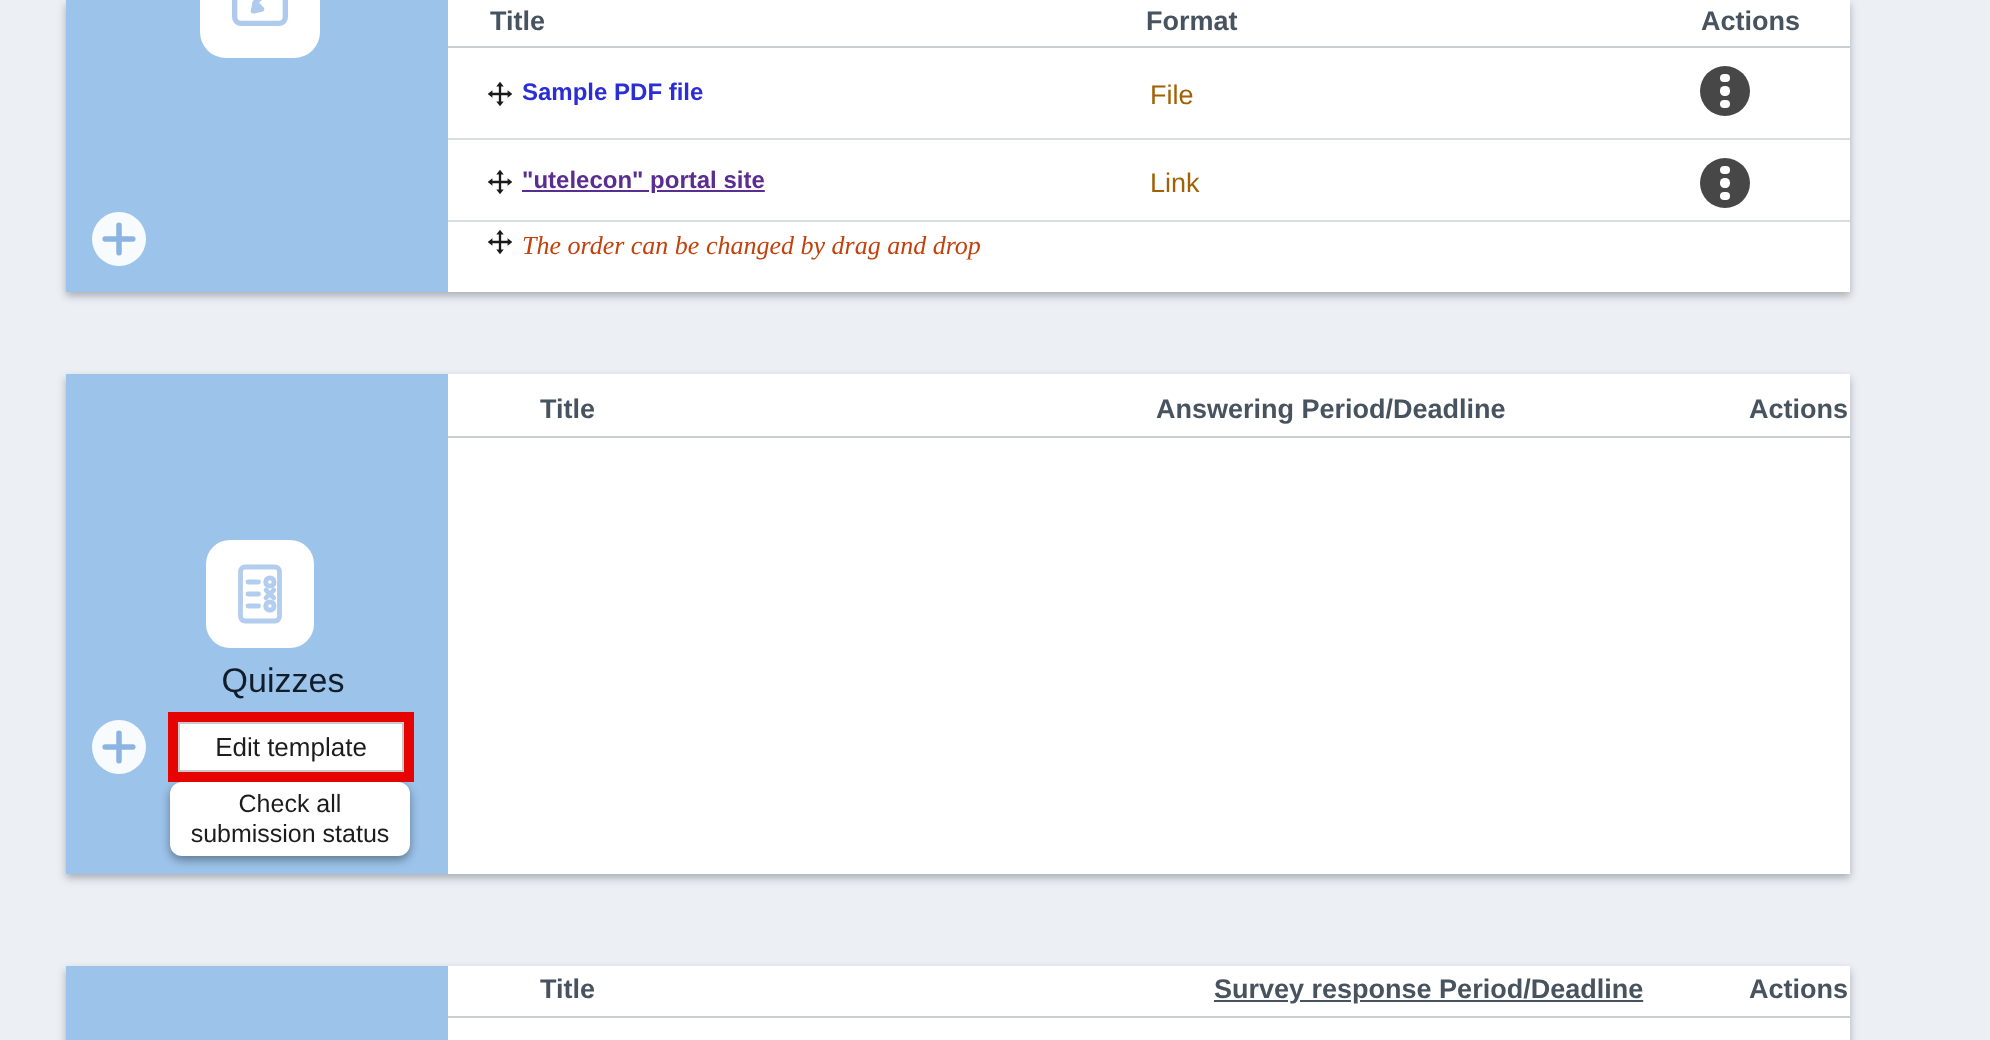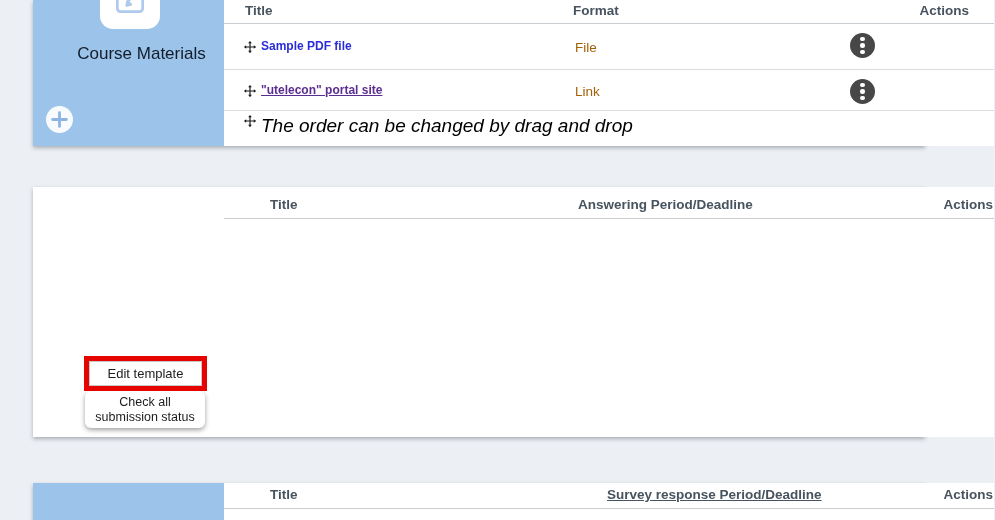--- a/index.html
+++ b/index.html
@@ -5,42 +5,42 @@
   html, body { margin: 0; padding: 0; background: #ecf0f5; }
   .stage {
     position: relative; width: 995px; height: 520px; overflow: hidden;
     background: #ecf0f5;
     font-family: "Liberation Sans", sans-serif;
   }
   .card { position: absolute; left: 33px; width: 892px; background: #fff;
           box-shadow: 0 2px 4px rgba(60,65,75,.38); }
   .sidebar { position: absolute; left: 0; top: 0; width: 191px; height: 100%;
              background: #9cc3ea; }
-  .tablearea { position: absolute; left: 191px; top: 0; width: 770px; height: 100%;
+  .tablearea { position: absolute; left: 191px; top: 0; width: 701px; height: 100%;
                background: #fff; }
   .icon-tile { position: absolute; background: #fff; border-radius: 13px;
                display: flex; align-items: center; justify-content: center; }
   .side-label { position: absolute; left: 0; width: 191px; padding-left: 13px;
                 box-sizing: content-box; text-align: center;
                 font-size: 17px; line-height: 20px; color: #121d2a; }
   .plus-btn { position: absolute; width: 27px; height: 27px; border-radius: 50%;
               background: rgba(255,255,255,.93); border: none; padding: 0;
               display: flex; align-items: center; justify-content: center; cursor: pointer; }
   .th { position: absolute; font-size: 13.5px; font-weight: bold; color: #47535e;
         white-space: nowrap; }
   .hdr-line { position: absolute; left: 0; width: 100%; height: 1px; background: #c9ced3; }
   .row-line { position: absolute; left: 0; width: 100%; height: 1px; background: #d9dce0; }
   .cell-muted { position: absolute; font-size: 13.5px; color: #a16207; white-space: nowrap; }
   .link { position: absolute; font-size: 12px; font-weight: bold; white-space: nowrap;
           text-decoration: none; cursor: pointer; }
   .link.fresh { color: #2b2dd6; }
   .link.visited { color: #5c2d91; text-decoration: underline; }
   .drag { position: absolute; width: 14px; height: 14px; cursor: move; }
-  .note { position: absolute; font-size: 19px; font-style: italic; color: #000000;
-          white-space: nowrap; }
+  .note { position: absolute; font-size: 13px; font-style: italic; color: #c2410c;
+          white-space: nowrap; font-family: Liberation Serif, serif; }
   .kebab { position: absolute; width: 25px; height: 25px; border-radius: 50%;
            background: #474747; border: none; padding: 0; cursor: pointer;
            display: flex; flex-direction: column; align-items: center;
            justify-content: center; gap: 2px; }
   .kebab i { width: 4.5px; height: 4.5px; border-radius: 50%; background: #fff; display: block; }
   .hl-box { position: absolute; border: 5px solid #e60400; background: #fff; z-index: 6;
             box-sizing: border-box; }
   .hl-box .inner-btn { width: 100%; height: 100%; box-sizing: border-box;
             border: 1px solid #c9c9c9; background: #fff; display: flex; align-items: center;
             justify-content: center; font-size: 13px; color: #1c1c1c; cursor: pointer;
@@ -59,21 +59,20 @@
 
   <div class="card" style="top:0; height:146px;">
     <div class="sidebar">
       <div class="icon-tile" style="left:67px; top:-31px; width:60px; height:60px;">
         <svg width="38" height="38" viewBox="0 0 24 24" fill="none" stroke="#aecbee" stroke-width="1.7" stroke-linecap="round" stroke-linejoin="round">
           <rect x="4" y="4" width="16" height="16" rx="2"></rect>
           <path d="M10.5 13.5 L19 5"></path>
           <path d="M10.5 13.5 l-0.6 2.6 2.6-0.6 z"></path>
         </svg>
       </div>
-      <div class="side-label" style="top:44px;">Course Materials</div>
       <button class="plus-btn" style="left:13px; top:106px;">
         <svg width="17" height="17" viewBox="0 0 16 16">
           <path d="M8 1.5 V14.5 M1.5 8 H14.5" stroke="#8cb4e2" stroke-width="2.6" stroke-linecap="round"></path>
         </svg>
       </button>
     </div>
     <div class="tablearea">
       <div class="th" style="left:21px; top:3px;">Title</div>
       <div class="th" style="left:349px; top:3px;">Format</div>
       <div class="th" style="right:25px; top:3px;">Actions</div>
@@ -110,20 +109,39 @@
       <div>
         <svg class="drag" style="left:19px; top:114px;" viewBox="0 0 24 24" fill="#1a1a1a">
           <path d="M12 1.5 L8.8 5.5 H11 V11 H5.5 V8.8 L1.5 12 L5.5 15.2 V13 H11 V18.5 H8.8 L12 22.5 L15.2 18.5 H13 V13 H18.5 V15.2 L22.5 12 L18.5 8.8 V11 H13 V5.5 H15.2 Z"></path>
         </svg>
         <div class="note" style="left:37px; top:115px;">The order can be changed by drag and drop</div>
       </div>
     </div>
   </div>
 
   <div class="card" style="top:187px; height:250px;">
+    <div class="sidebar">
+      <div class="icon-tile" style="left:70px; top:83px; width:54px; height:54px; border-radius:12px;">
+        <svg width="36" height="36" viewBox="0 0 24 24" fill="none" stroke="#b2cdee" stroke-width="1.6" stroke-linecap="round" stroke-linejoin="round">
+          <rect x="5.5" y="3" width="13" height="18" rx="1.5"></rect>
+          <path d="M8 8 h3.5"></path>
+            <circle cx="15.3" cy="8" r="1.4"></circle>
+          <path d="M8 12 h3.5"></path>
+            <path d="M14 10.7 l2.6 2.6 M16.6 10.7 l-2.6 2.6"></path>
+          <path d="M8 16 h3.5"></path>
+            <circle cx="15.3" cy="16" r="1.4"></circle>
+        </svg>
+      </div>
+      <div class="side-label" style="top:144px;">Quizzes</div>
+      <button class="plus-btn" style="left:13px; top:173px;">
+        <svg width="17" height="17" viewBox="0 0 16 16">
+          <path d="M8 1.5 V14.5 M1.5 8 H14.5" stroke="#8cb4e2" stroke-width="2.6" stroke-linecap="round"></path>
+        </svg>
+      </button>
+    </div>
 
     <div class="hl-box" style="left:51px; top:169px; width:123px; height:35px;">
       <div class="inner-btn">Edit template</div>
     </div>
 
     <button class="menu-btn" style="left:52px; top:204px; width:120px; height:37px;">Check all submission status</button>
 
     <div class="tablearea">
       <div class="th" style="left:46px; top:10px;">Title</div>
       <div class="th" style="left:354px; top:10px;">Answering Period/Deadline</div>

